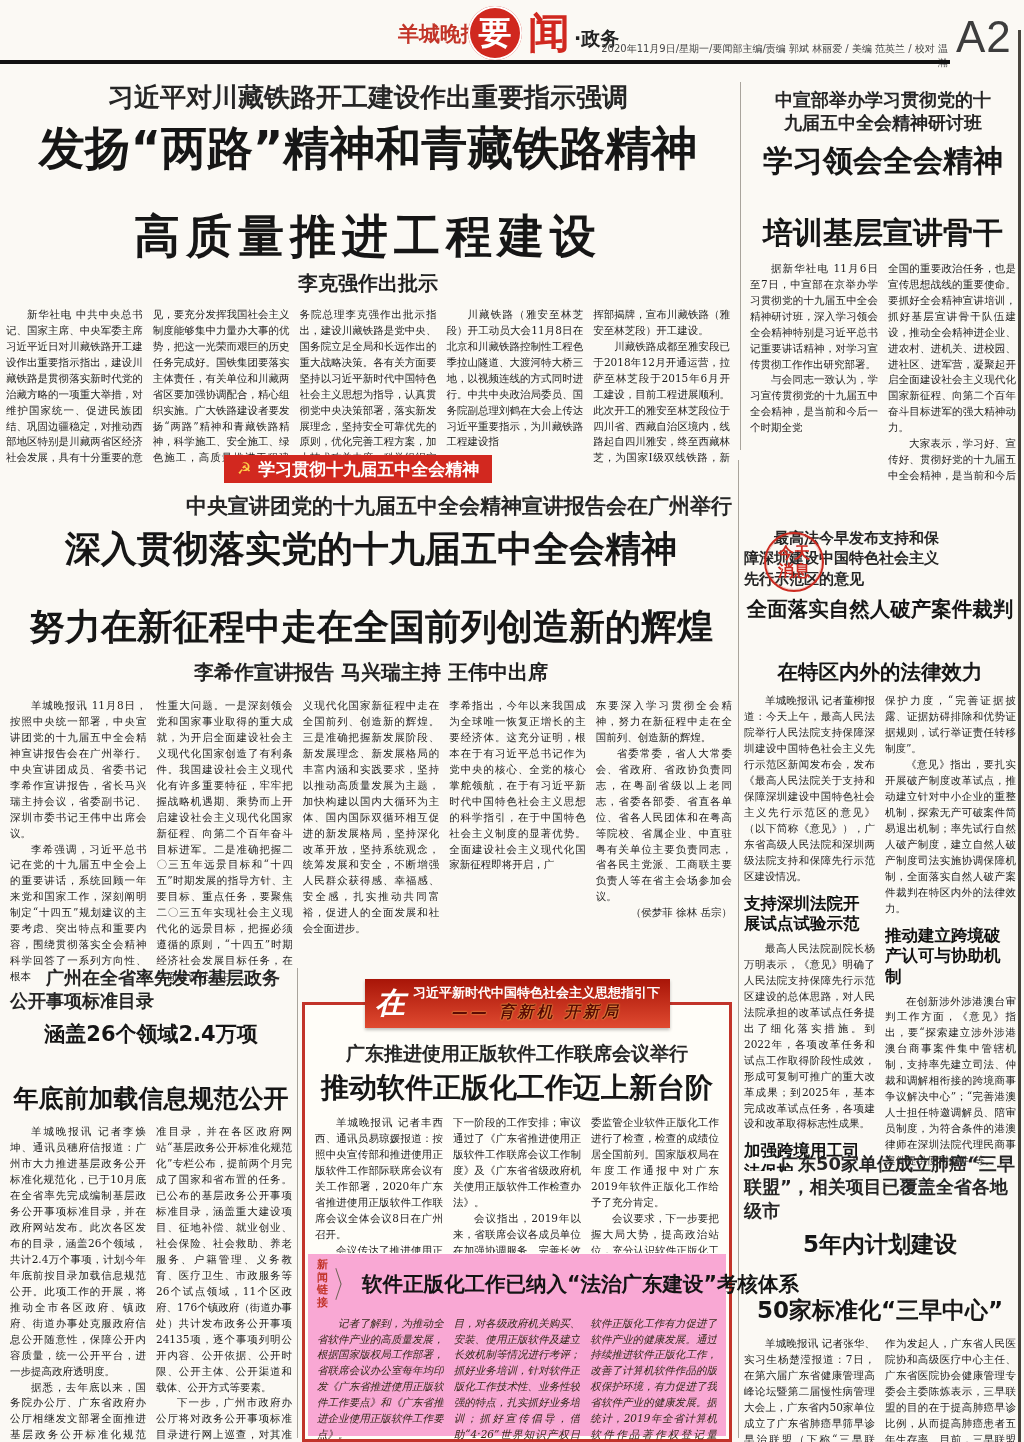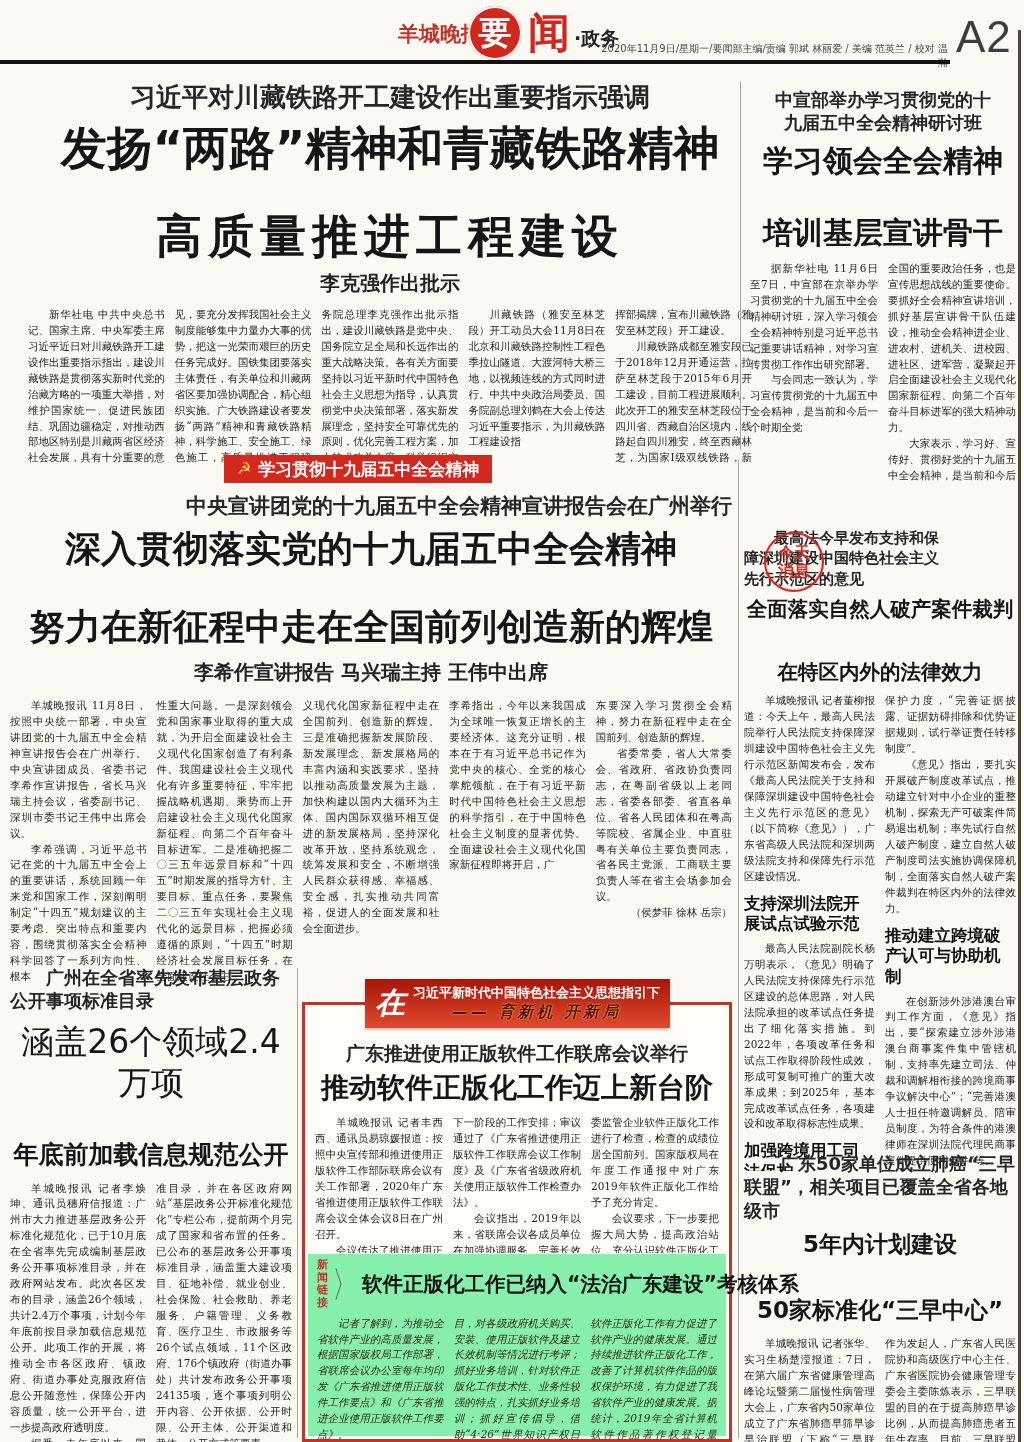--- a/index.html
+++ b/index.html
@@ -31,21 +31,21 @@
   .emblem{color:#ffd24a;font-size:16px;line-height:1;}
   
   .stamp{width:56px;height:56px;border:2.5px solid #cc2a20;border-radius:50%;display:flex;flex-direction:column;align-items:center;justify-content:center;color:#cc2a20;font-weight:900;font-size:16px;line-height:1.15;box-shadow:0 0 0 1px rgba(204,42,32,.25) inset;}
   
   .redbox{border:3px solid #c2342a;background:#fffdf8;}
   .think-banner{background:linear-gradient(180deg,#a81508,#e04a30);color:#fff;display:flex;align-items:center;padding:4px 10px;gap:8px;box-shadow:0 2px 3px rgba(0,0,0,.25);}
   .think-zai{font-size:30px;font-weight:900;font-family:"DejaVu Serif",serif;font-style:italic;}
   .think-lines{display:flex;flex-direction:column;align-items:center;}
   .think-l1{font-size:13px;font-weight:700;white-space:nowrap;}
   .think-l2{font-size:16px;font-weight:900;font-style:italic;letter-spacing:3px;color:#5e0a04;text-shadow:0 0 2px #f2b64e,0 0 1px #f2b64e;white-space:nowrap;}
-  .newslink{background:#86efac;}
+  .newslink{background:#f9a8d4;}
   .nl-badge{color:#c2342a;font-size:11px;font-weight:700;line-height:1.15;text-align:center;}
   .nl-arrow{color:#6b6154;font-size:26px;line-height:1;font-weight:400;transform:scaleY(1.4);}
   .nl-title{font-size:20.5px;font-weight:900;color:#141414;white-space:nowrap;}
 </style>
 </head>
 <body>
 
 <div class="page">
 
   <div class="abs" style="left:398px;top:20px;">
@@ -54,21 +54,21 @@
   <div class="abs badge-circle" style="left:468px;top:6px;">
     <span>要</span>
   </div>
   <div class="abs wen" style="left:528px;top:12px;">闻</div>
   <div class="abs sec-sub" style="left:574px;top:26px;">·政务</div>
   <div class="abs dateline" style="left:600px;top:42px;width:348px;text-align:right;">2020年11月9日/星期一/要闻部主编/责编 郭斌 林丽爱 / 美编 范英兰 / 校对 温瀚</div>
   <div class="abs a2" style="left:956px;top:12px;">A2</div>
   <div class="abs hdr-rule" style="left:0;top:60px;width:950px;height:4px;"></div>
   <div class="abs" style="left:1018px;top:30px;width:3px;height:1412px;background:#4a463f;"></div>
 
-  <div class="abs" style="left:28px;top:80px;width:724px;">
+  <div class="abs" style="left:6px;top:80px;width:724px;">
     <div class="kick ctr" style="font-size:26px;">习近平对川藏铁路开工建设作出重要指示强调</div>
     <div class="hl ctr" style="font-size:46px;line-height:1.18;margin-top:6px;">发扬“两路”精神和青藏铁路精神</div>
     <div class="hl ctr" style="font-size:46px;line-height:1.1;letter-spacing:6px;">高质量推进工程建设</div>
     <div class="ctr" style="font-size:20px;color:#222;margin-top:8px;font-weight:600;">李克强作出批示</div>
     <div class="cols" style="height:160px;margin-top:10px;">
         <div class="col">
           <p>新华社电 中共中央总书记、国家主席、中央军委主席习近平近日对川藏铁路开工建设作出重要指示指出，建设川藏铁路是贯彻落实新时代党的治藏方略的一项重大举措，对维护国家统一、促进民族团结、巩固边疆稳定，对推动西部地区特别是川藏两省区经济社会发展，具有十分重要的意义。</p>
         </div>
         <div class="col">
           <p class="cont">见，要充分发挥我国社会主义制度能够集中力量办大事的优势，把这一光荣而艰巨的历史任务完成好。国铁集团要落实主体责任，有关单位和川藏两省区要加强协调配合，精心组织实施。广大铁路建设者要发扬“两路”精神和青藏铁路精神，科学施工、安全施工、绿色施工，高质量推进工程建设，为全面建设社会主义现代化国家作出新的贡献。</p>
@@ -158,21 +158,21 @@
           <p>《意见》指出，要扎实开展破产制度改革试点，推动建立针对中小企业的重整机制，探索无产可破案件简易退出机制；率先试行自然人破产制度，建立自然人破产制度司法实施协调保障机制，全面落实自然人破产案件裁判在特区内外的法律效力。</p>
           <h4 class="subhead">推动建立跨境破产认可与协助机制</h4>
           <p>在创新涉外涉港澳台审判工作方面，《意见》指出，要“探索建立涉外涉港澳台商事案件集中管辖机制，支持率先建立司法、仲裁和调解相衔接的跨境商事争议解决中心”；“完善港澳人士担任特邀调解员、陪审员制度，为符合条件的港澳律师在深圳法院代理民商事案件提供便利条件”等。</p>
           <p>广东省高级人民法院院长龚稼立、深圳市中级人民法院院长万国营出席发布会并回答记者提问。</p>
         </div>
       </div>
   </div>
 
   <div class="abs" style="left:10px;top:966px;width:282px;">
     <div class="kick" style="font-size:18px;line-height:1.3;text-indent:2em;font-weight:600;">广州在全省率先发布基层政务公开事项标准目录</div>
-    <div class="hl ctr" style="font-size:33px;line-height:1.25;margin-top:8px;font-weight:400;">涵盖26个领域2.4万项</div>
+    <div class="hl ctr" style="font-size:21px;line-height:1.25;margin-top:8px;font-weight:700;">涵盖26个领域2.4万项</div>
     <div class="hl ctr" style="font-size:25px;line-height:1.25;font-weight:700;">年底前加载信息规范公开</div>
     <div class="cols" style="height:336px;margin-top:10px;">
         <div class="col">
           <p>羊城晚报讯 记者李焕坤、通讯员穗府信报道：广州市大力推进基层政务公开标准化规范化，已于10月底在全省率先完成编制基层政务公开事项标准目录，并在政府网站发布。此次各区发布的目录，涵盖26个领域，共计2.4万个事项，计划今年年底前按目录加载信息规范公开。此项工作的开展，将推动全市各区政府、镇政府、街道办事处克服政府信息公开随意性，保障公开内容质量，统一公开平台，进一步提高政府透明度。</p>
           <p>据悉，去年底以来，国务院办公厅、广东省政府办公厅相继发文部署全面推进基层政务公开标准化规范化，明确今年底前完成编制基层政务公开事项标</p>
         </div>
         <div class="col">
           <p class="cont">准目录，并在各区政府网站“基层政务公开标准化规范化”专栏公布，提前两个月完成了国家和省布置的任务。已公布的基层政务公开事项标准目录，涵盖重大建设项目、征地补偿、就业创业、社会保险、社会救助、养老服务、户籍管理、义务教育、医疗卫生、市政服务等26个试点领域，11个区政府、176个镇政府（街道办事处）共计发布政务公开事项24135项，逐个事项列明公开内容、公开依据、公开时限、公开主体、公开渠道和载体、公开方式等要素。</p>
           <p>下一步，广州市政府办公厅将对政务公开事项标准目录进行网上巡查，对其准确性、完整性、规范性进行评议。</p>
         </div>

